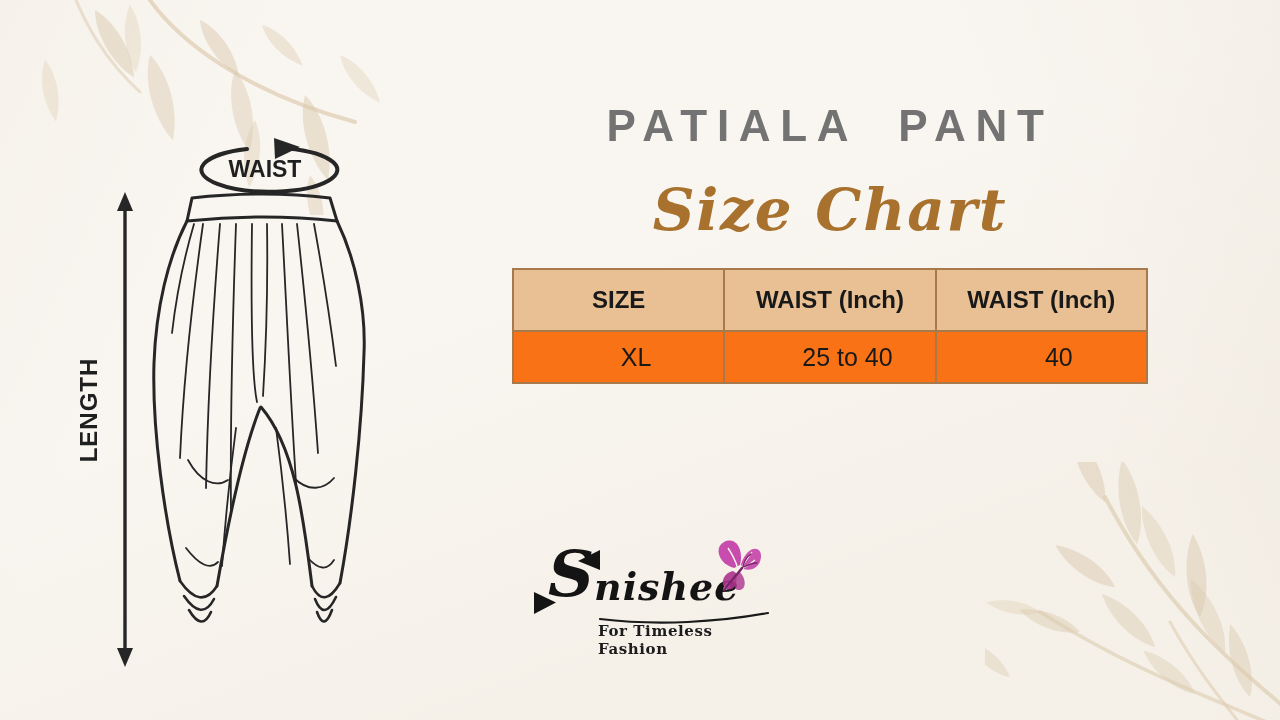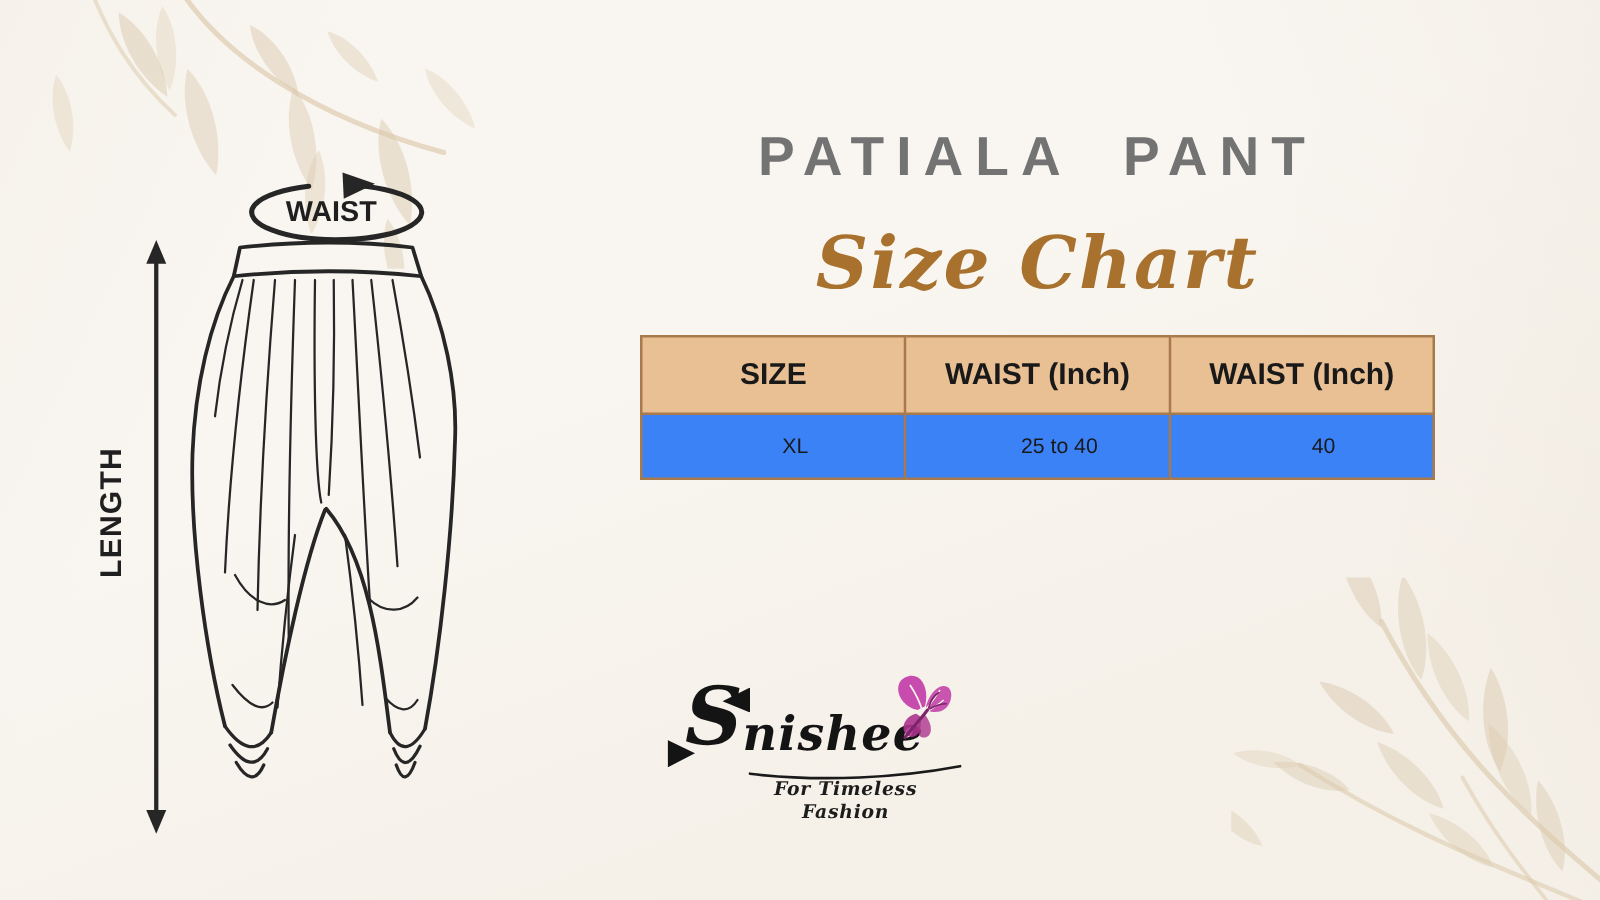--- a/index.html
+++ b/index.html
@@ -39,21 +39,21 @@
   .size-table{
     position:absolute;left:512px;top:268px;width:636px;
     border-collapse:collapse;table-layout:fixed;
     border:2.5px solid #a87a4b;
   }
   .size-table th{
     background:#e9c094;height:58px;font-size:24px;font-weight:700;color:#191919;
     border:2px solid #a87a4b;text-align:center;margin-left:28px;
   }
   .size-table td{
-    background:#3b82f6;height:48px;font-size:17px;color:#191919;
+    background:#f97316;height:48px;font-size:25px;color:#191919;
     border:2px solid #a87a4b;border-top:1.5px solid #92805f;text-align:center;padding-left:36px;
   }
 
   
   .logo{position:absolute;left:538px;top:546px;width:260px;height:120px;}
   .logo-s{position:absolute;left:0;top:2px;width:62px;height:72px;}
   .s-glyph{
     position:absolute;left:10px;top:-6px;
     font-family:"DejaVu Serif", serif;font-style:italic;font-weight:700;
     font-size:64px;color:#141414;line-height:1;
@@ -62,22 +62,22 @@
   .tri-tr{left:40px;top:2px;width:22px;height:20px;clip-path:polygon(100% 0,100% 100%,0 55%);}
   .tri-bl{left:-4px;top:44px;width:22px;height:22px;clip-path:polygon(0 0,0 100%,100% 48%);}
   .logo-script{
     position:absolute;left:56px;top:18px;
     font-family:"DejaVu Serif", serif;font-style:italic;font-weight:600;
     font-size:38px;color:#141414;letter-spacing:1px;
   }
   .logo-flourish{position:absolute;left:60px;top:64px;}
   .logo-butterfly{position:absolute;left:172px;top:-8px;}
   .logo-tagline{
-    position:absolute;left:46px;top:76px;width:185px;text-align:center;
-    font-family:"DejaVu Serif", serif;font-style:italic;font-weight:700;
+    position:absolute;left:60px;top:76px;width:185px;text-align:left;
+    font-family:"DejaVu Serif", serif;font-weight:700;
     font-size:15px;color:#1c1c1c;letter-spacing:0.04em;
   }
 </style>
 </head>
 <body>
 
 <div class="texture"></div>
 
 <svg class="decor decor-topleft" width="380" height="215" viewBox="0 0 380 215" aria-hidden="true">
   <defs>

